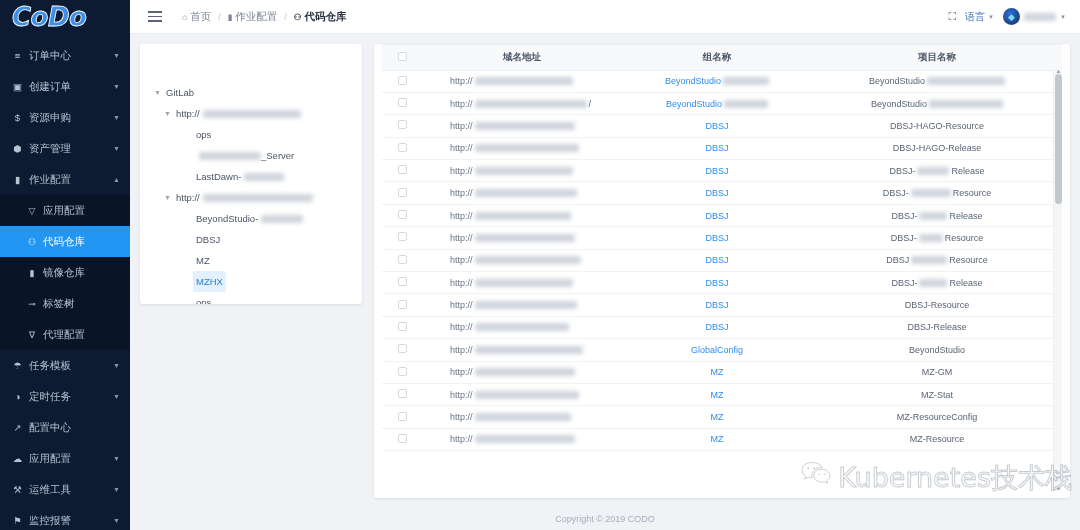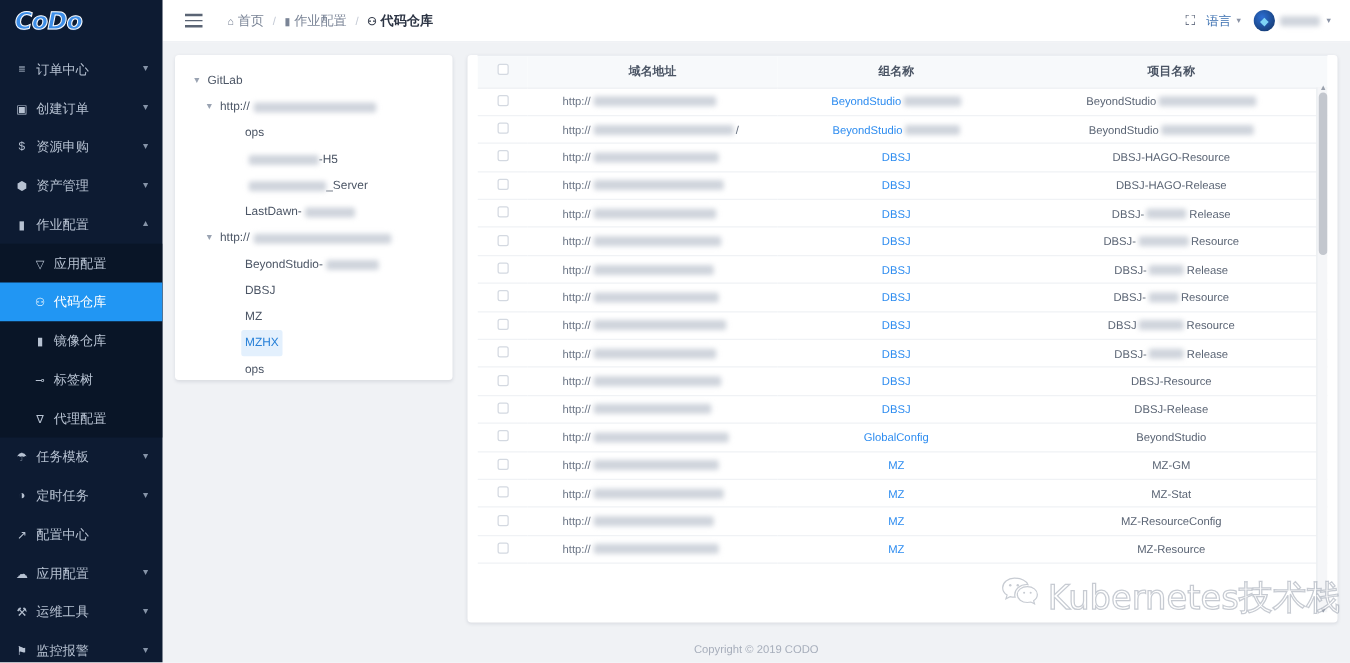--- a/index.html
+++ b/index.html
@@ -12,21 +12,21 @@
 
   
   .sidebar {
     width: 130px; height: 530px; background: #0d1b32;
     flex: 0 0 130px; overflow: hidden; position: relative;
   }
   .logo-wrap {
     height: 34px; display: flex; align-items: center; padding-left: 12px;
   }
   .logo {
-    font-size: 19px; font-weight: bold; font-style: italic;
+    font-size: 26px; font-weight: bold; font-style: italic;
     letter-spacing: -0.5px;
     color: #3d8ee8;
     -webkit-text-stroke: 0.8px #ffffff;
     text-shadow: 0 1px 0 #16386b;
     font-family: "DejaVu Sans", sans-serif;
   }
   .menu { margin-top: 6px; }
   .menu-item {
     height: 31px; display: flex; align-items: center;
     padding-left: 11px; color: #b7c2d2; font-size: 10.5px;
@@ -99,21 +99,21 @@
     padding: 10px 8px; height: 260px; overflow: hidden;
   }
   .tree-node { font-size: 9.5px; color: #4b5565; line-height: 21px;
                display: flex; align-items: center; cursor: pointer;
                white-space: nowrap; }
   .tree-node .tw { width: 11px; font-size: 7px; color: #9aa3b2;
                    display:inline-flex; align-items:center; justify-content:center; }
   .tree-node .tw.empty { visibility: hidden; }
   .tree-label { padding: 0 3px; border-radius: 2px; }
   .tree-node.selected .tree-label { background: #e3f0fd; color: #2780d8; }
-  .lvl0 { padding-left: 4px; }
+  .lvl0 { padding-left: 4px; margin-top: 28px; }
   .lvl1 { padding-left: 14px; }
   .lvl2 { padding-left: 34px; }
 
   
   .table-panel {
     flex: 1; background: #fff; border-radius: 3px;
     box-shadow: 0 1px 3px rgba(20,30,60,.10);
     display: flex; flex-direction: column; min-width: 0; overflow: hidden;
   }
   .toolbar { display: flex; align-items: center; gap: 7px; padding: 9px 10px 8px 10px; }
@@ -328,26 +328,20 @@
             <span class="tree-label">http://</span>
             <span class="blur-chip" style="width: 98px;"></span>
           </div>
           <div class="tree-node lvl2">
             <span class="tw empty">▶</span>
             <span class="tree-label">ops</span>
           </div>
           <div class="tree-node lvl2">
             <span class="tw empty">▶</span>
             <span class="tree-label"></span>
-            <span class="blur-chip" style="width: 56px;"></span>
-            <span>-H5</span>
-          </div>
-          <div class="tree-node lvl2">
-            <span class="tw empty">▶</span>
-            <span class="tree-label"></span>
             <span class="blur-chip" style="width: 62px;"></span>
             <span>_Server</span>
           </div>
           <div class="tree-node lvl2">
             <span class="tw empty">▶</span>
             <span class="tree-label">LastDawn-</span>
             <span class="blur-chip" style="width: 40px;"></span>
           </div>
           <div class="tree-node lvl1">
             <span class="tw">▼</span>

